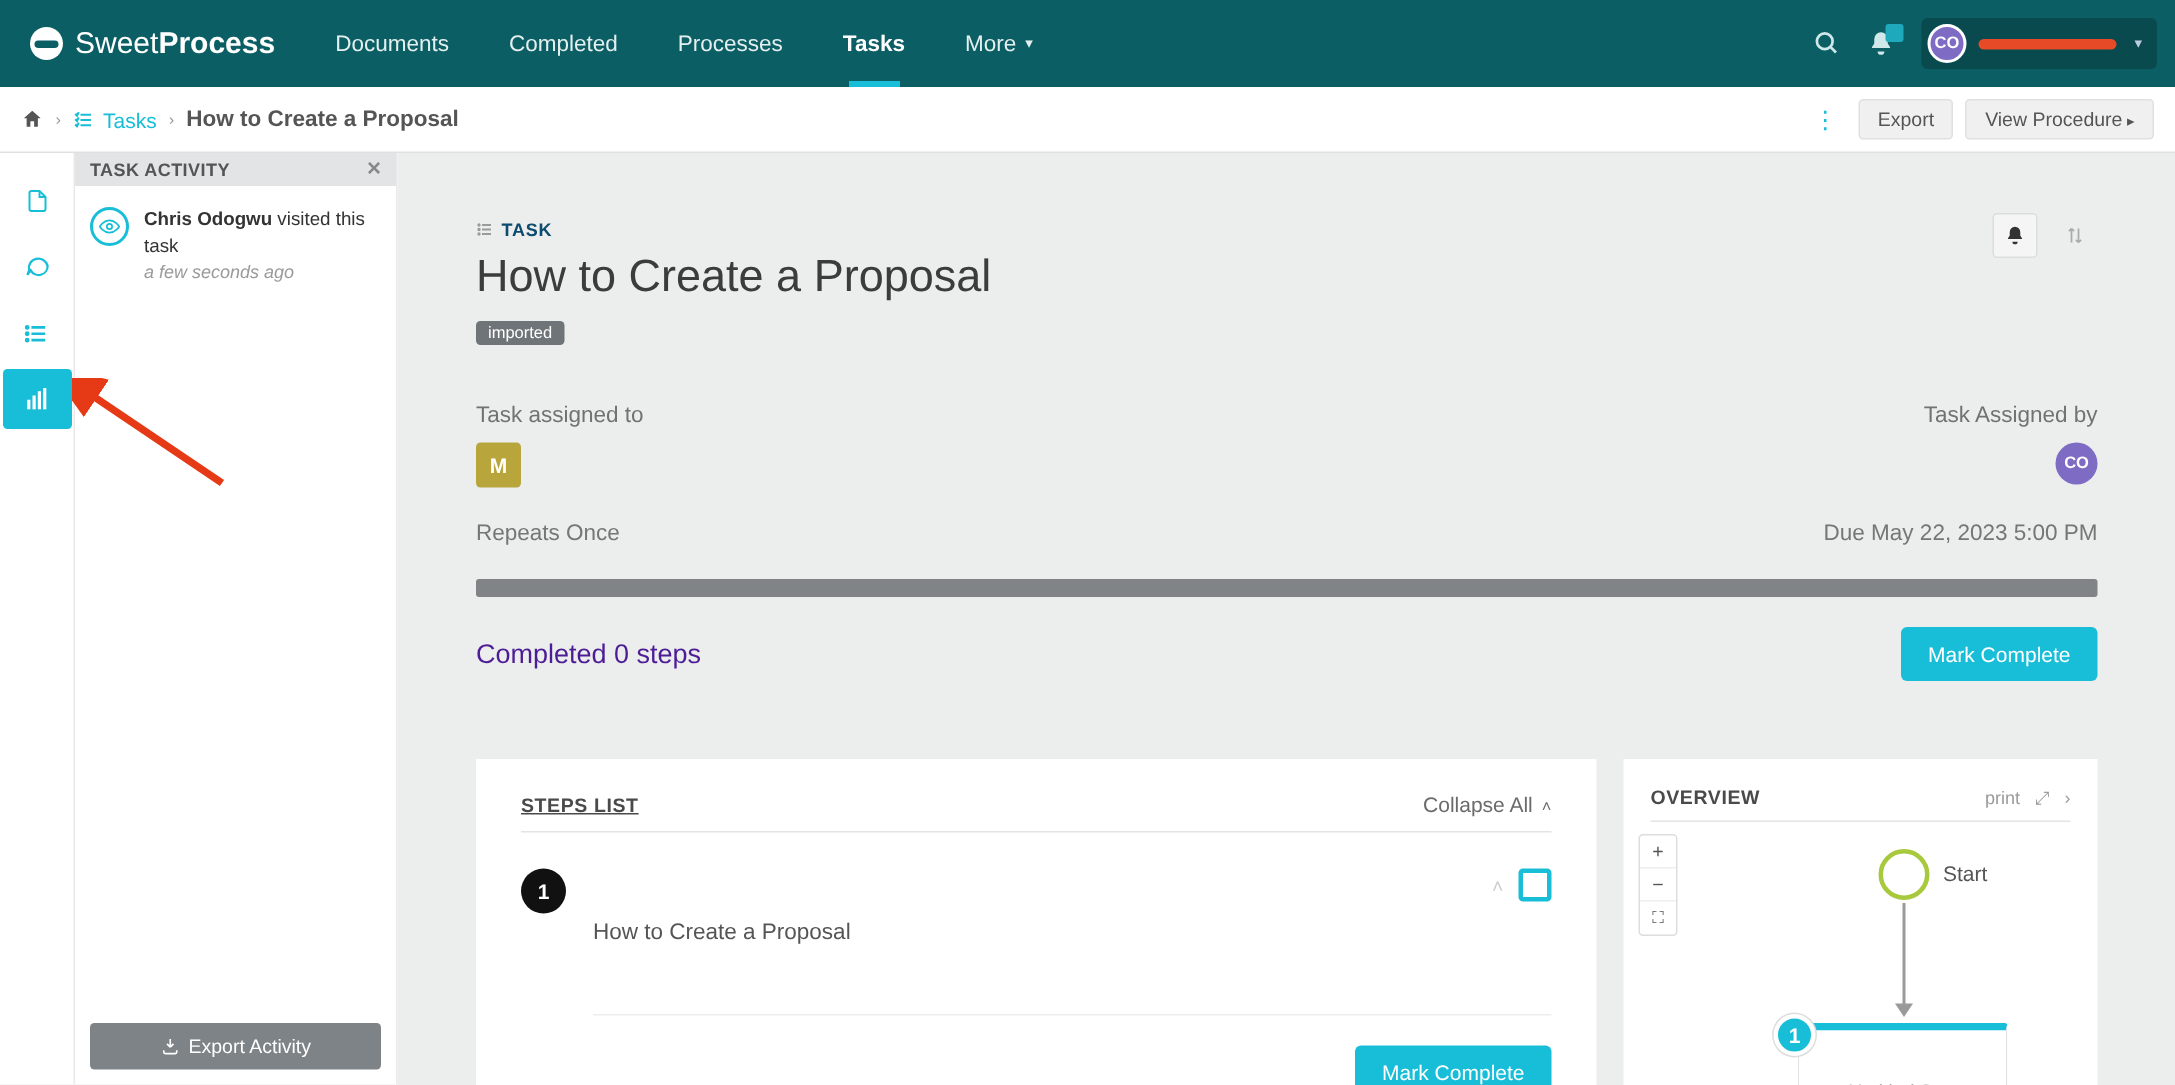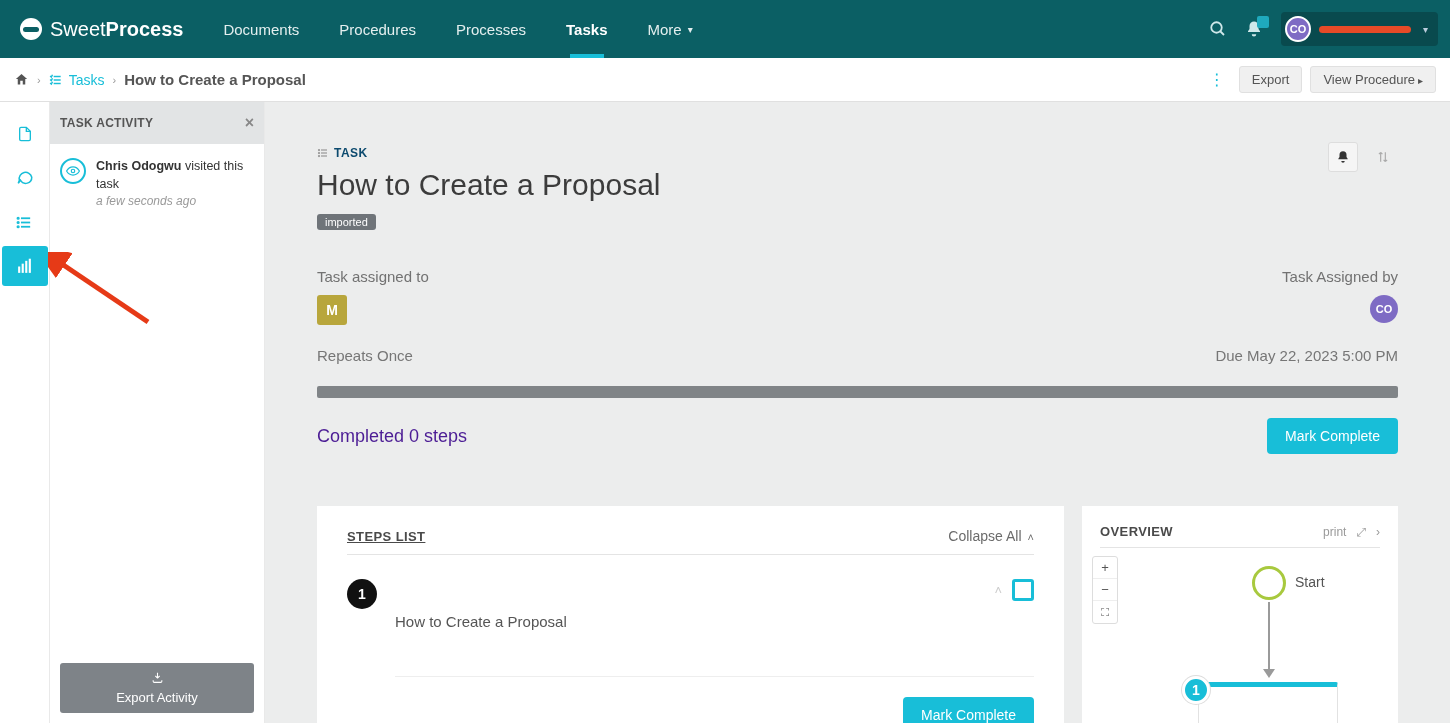--- a/index.html
+++ b/index.html
@@ -36,31 +36,31 @@
   .kebab { color: #18bed8; font-size: 16px; padding: 0 6px; cursor:pointer;}
   .btn-light { background: #f0f0f0; border: 1px solid #e0e0e0; color: #555; padding: 5px 12px; border-radius: 3px; font-size: 13px; cursor: pointer; }
   .btn-light .chev { font-size:10px; margin-left:3px;}
   
   .main { display: flex; height: calc(723px - 58px - 44px); }
   .rail { width: 50px; background: #fff; border-right: 1px solid #e9e9e9; display: flex; flex-direction: column; align-items: center; padding-top: 12px; gap: 4px; }
   .rail-item { width: 46px; height: 40px; display: flex; align-items: center; justify-content: center; color: #18bed8; font-size: 17px; cursor: pointer; border-radius:3px;}
   .rail-item.active { background: #18bed8; color: #fff; }
   
   .activity { width: 215px; background: #fff; display: flex; flex-direction: column; border-right:1px solid #e9e9e9;}
-  .activity-header { background: #e2e4e5; padding: 12px 10px; display: flex; align-items: center; justify-content: space-between; }
+  .activity-header { background: #e2e4e5; padding: 2px 10px; display: flex; align-items: center; justify-content: space-between; }
   .activity-header h3 { font-size: 12px; font-weight: 700; color: #555; letter-spacing: 0.3px; }
   .activity-close { color: #888; font-size: 16px; cursor: pointer; font-weight:700;}
   .activity-body { padding: 14px 10px; flex: 1; overflow: auto; }
   .activity-item { display: flex; gap: 10px; }
   .eye-circle { width: 26px; height: 26px; border: 2px solid #18bed8; border-radius: 50%; display: flex; align-items: center; justify-content: center; color: #18bed8; font-size: 13px; flex-shrink:0;}
   .activity-text { font-size: 12.5px; line-height: 1.4; color:#333;}
   .activity-text b { font-weight: 700; }
   .activity-time { color: #9a9a9a; font-style: italic; font-size:12px;}
   .activity-footer { padding: 10px; }
-  .btn-export-activity { width: 100%; background: #7e8388; color: #fff; border: none; padding: 8px; border-radius: 3px; font-size: 13px; cursor: pointer; display:flex;align-items:center;justify-content:center;gap:6px;flex-direction:column;}
+  .btn-export-activity { width: 100%; background: #7e8388; color: #fff; border: none; padding: 8px; border-radius: 3px; font-size: 13px; cursor: pointer; display:flex;align-items:center;justify-content:center;gap:6px;}
   
   .content { flex: 1; overflow: auto; padding: 44px 52px 0 52px; background: #eceded; }
   .task-kicker { color: #0c4a6e; font-size: 12px; font-weight: 700; letter-spacing: 0.5px; display:inline-flex;align-items:center;gap:5px;}
   .task-title-row { display:flex; align-items:flex-start; justify-content:space-between;}
   .task-title { font-size: 30px; color: #3c3c3c; font-weight: 500; margin-top: 6px; }
   .title-actions{display:flex;gap:10px;margin-top:-4px;}
   .sq-btn{width:30px;height:30px;border:1px solid #ddd;background:#f5f5f5;color:#555;display:flex;align-items:center;justify-content:center;border-radius:3px;cursor:pointer;font-size:14px;}
   .sq-btn.ghost{border:none;background:transparent;color:#aaa;}
   .imported-badge { display:inline-block; background: #6f7479; color: #fff; font-size: 11px; padding: 2px 8px; border-radius: 3px; margin-top: 12px; }
   .assign-row { display: flex; justify-content: space-between; margin-top: 38px; }
@@ -117,21 +117,21 @@
   <div class="logo">
     <span class="logo-icon"></span>
     <span class="sweet">Sweet</span>
       <span class="process">Process</span>
   </div>
   <div class="nav-items">
     <div class="nav-item">
         <span>Documents</span>
       </div>
     <div class="nav-item">
-        <span>Procedures</span>
+        <span>Completed</span>
       </div>
     <div class="nav-item">
         <span>Processes</span>
       </div>
     <div class="nav-item active">
         <span>Tasks</span>
       </div>
     <div class="nav-item">
         <span>More</span>
         <span class="caret">▾</span>

